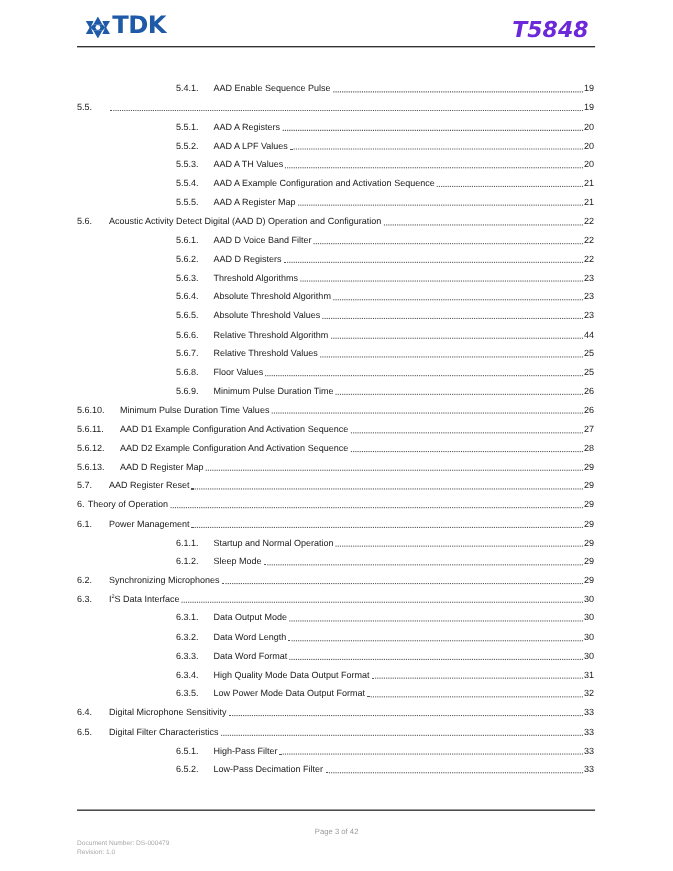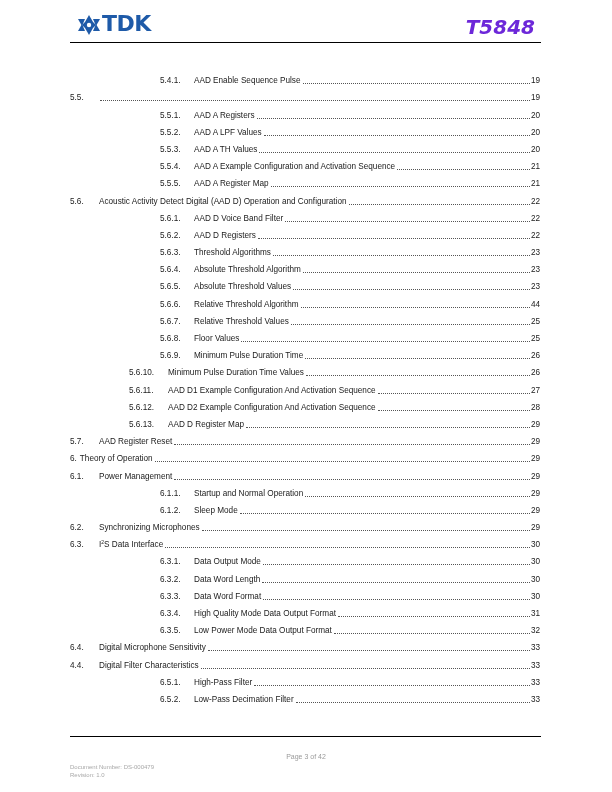--- a/index.html
+++ b/index.html
@@ -17,21 +17,21 @@
   .toc { position: absolute; left: 70px; top: 69px; width: 471px; }
   .row { position: relative; height: 17.2px; display: flex; align-items: flex-end;
          font-size: 8.2px; line-height: 10px; white-space: nowrap; }
   .num { display: inline-block; flex: 0 0 auto; }
   .title { flex: 0 0 auto; padding-right: 1px; }
   .leader { flex: 1 1 auto; border-bottom: 1px dotted #555; margin: 0 1px 2px 1px; height: 1px; }
   .page { flex: 0 0 auto; min-width: 10px; }
   .l1 .num { margin-left: 0; }
   .l2 .num { width: 29px; }
   .l3 .num { margin-left: 90px; width: 34px; }
-  .l3w .num { margin-left: 59px; width: 39px; }
+  .l3w .num { width: 39px; }
   sup { font-size: 5px; vertical-align: 3px; line-height: 0; }
 
   .footer-rule { position: absolute; left: 70px; width: 471px; top: 736px; height: 1px; background: #000; }
   .page-number { position: absolute; left: 0; width: 612px; top: 753px; text-align: center;
                  font-size: 7px; color: #9a9a9a; }
   .doc-meta { position: absolute; left: 70px; top: 763px; font-size: 6px; color: #a8a8a8; line-height: 8px; }
 </style>
 </head>
 <body>
 
@@ -253,21 +253,21 @@
       <span class="leader"></span>
       <span class="page">32</span>
     </div>
     <div class="row l2">
       <span class="num">6.4.</span>
       <span class="title">Digital Microphone Sensitivity</span>
       <span class="leader"></span>
       <span class="page">33</span>
     </div>
     <div class="row l2">
-      <span class="num">4.4.</span>
+      <span class="num">6.5.</span>
       <span class="title">Digital Filter Characteristics</span>
       <span class="leader"></span>
       <span class="page">33</span>
     </div>
     <div class="row l3">
       <span class="num">6.5.1.</span>
       <span class="title">High-Pass Filter</span>
       <span class="leader"></span>
       <span class="page">33</span>
     </div>

